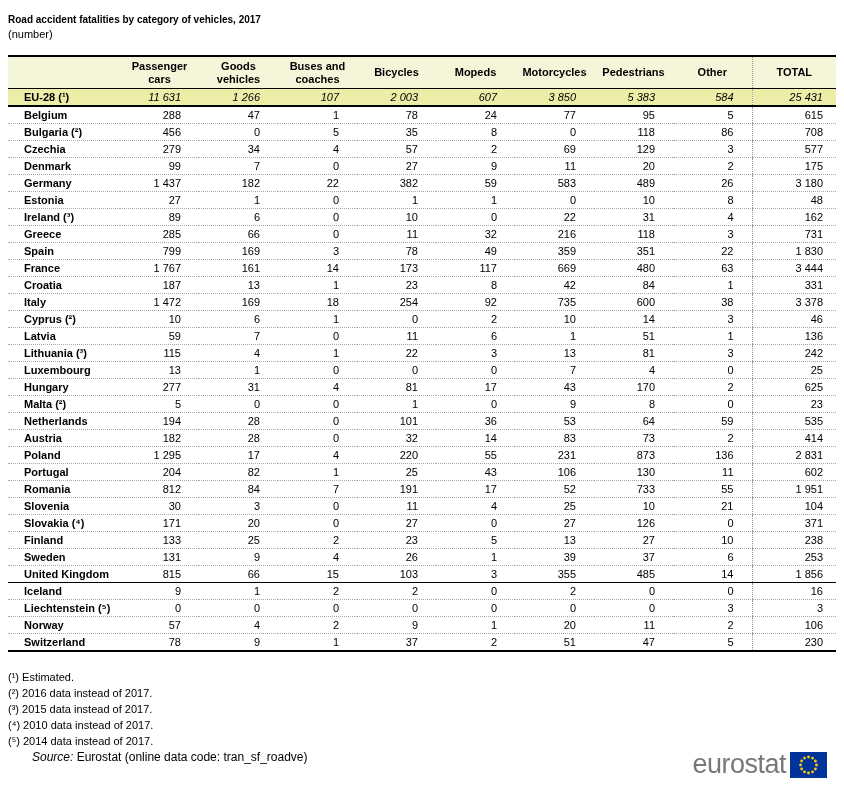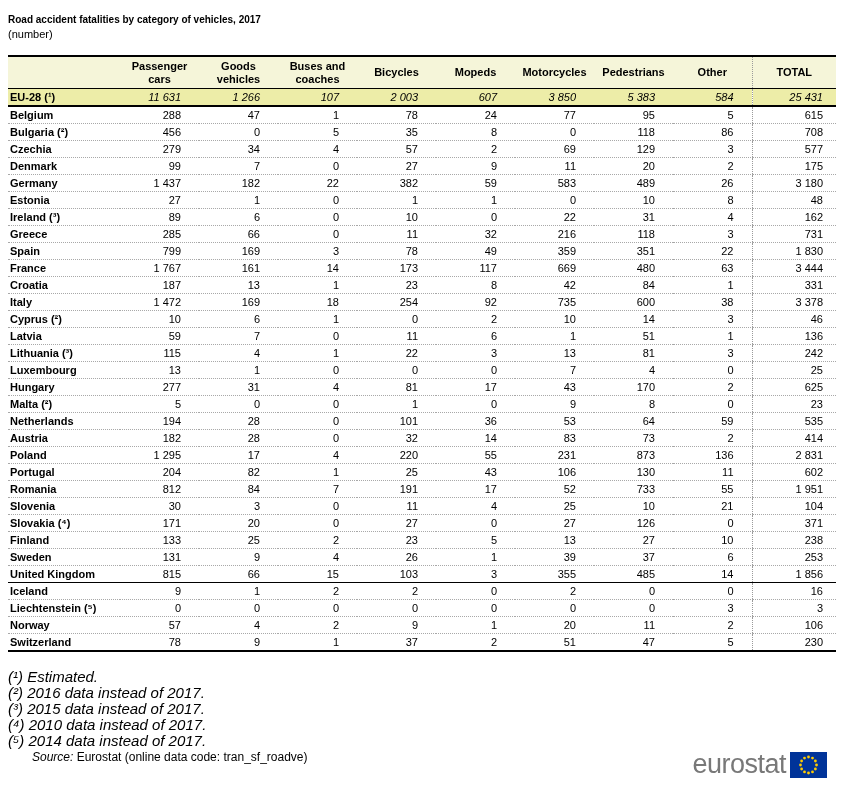--- a/index.html
+++ b/index.html
@@ -16,29 +16,29 @@
     height:29px;padding:1px 2px;
     border-top:2px solid #000;border-bottom:1px solid #000;
     line-height:13px;
   }
   thead th.total-col{border-left:1px dotted #9a9a9a;}
   tbody td{
     height:16px;padding:0;line-height:15px;
     border-bottom:1px dotted #a8a8a8;
     white-space:nowrap;overflow:hidden;
   }
-  td.country{font-weight:bold;text-align:left;padding-left:2px;}
+  td.country{font-weight:bold;text-align:left;padding-left:16px;}
   td.num{text-align:right;padding-right:18px;}
   td.total-col{border-left:1px dotted #9a9a9a;padding-right:13px;}
   tr.agg td{background:var(--agg-bg,#EDEDA8);border-bottom:2px solid #000;}
   tr.agg td.num{font-style:italic;}
   tr.group-end td{border-bottom:1px solid #000;}
   tbody tr:last-child td{border-bottom:2px solid #000;}
 
-  .footnotes{margin-top:17px;font-size:15px;line-height:16px;font-style:italic;}
+  .footnotes{margin-top:17px;font-size:11px;line-height:16px;}
   .footnote{height:16px;}
   .source-line{font-size:12px;line-height:16px;margin-left:24px;}
   .src-label{font-style:italic;}
 
   .logo{position:absolute;right:17px;bottom:12px;display:flex;align-items:center;}
   .logo .word{font-size:27px;font-weight:normal;letter-spacing:-0.5px;line-height:27px;}
   .logo svg{margin-left:4px;display:block;}
 </style>
 </head>
 <body>

